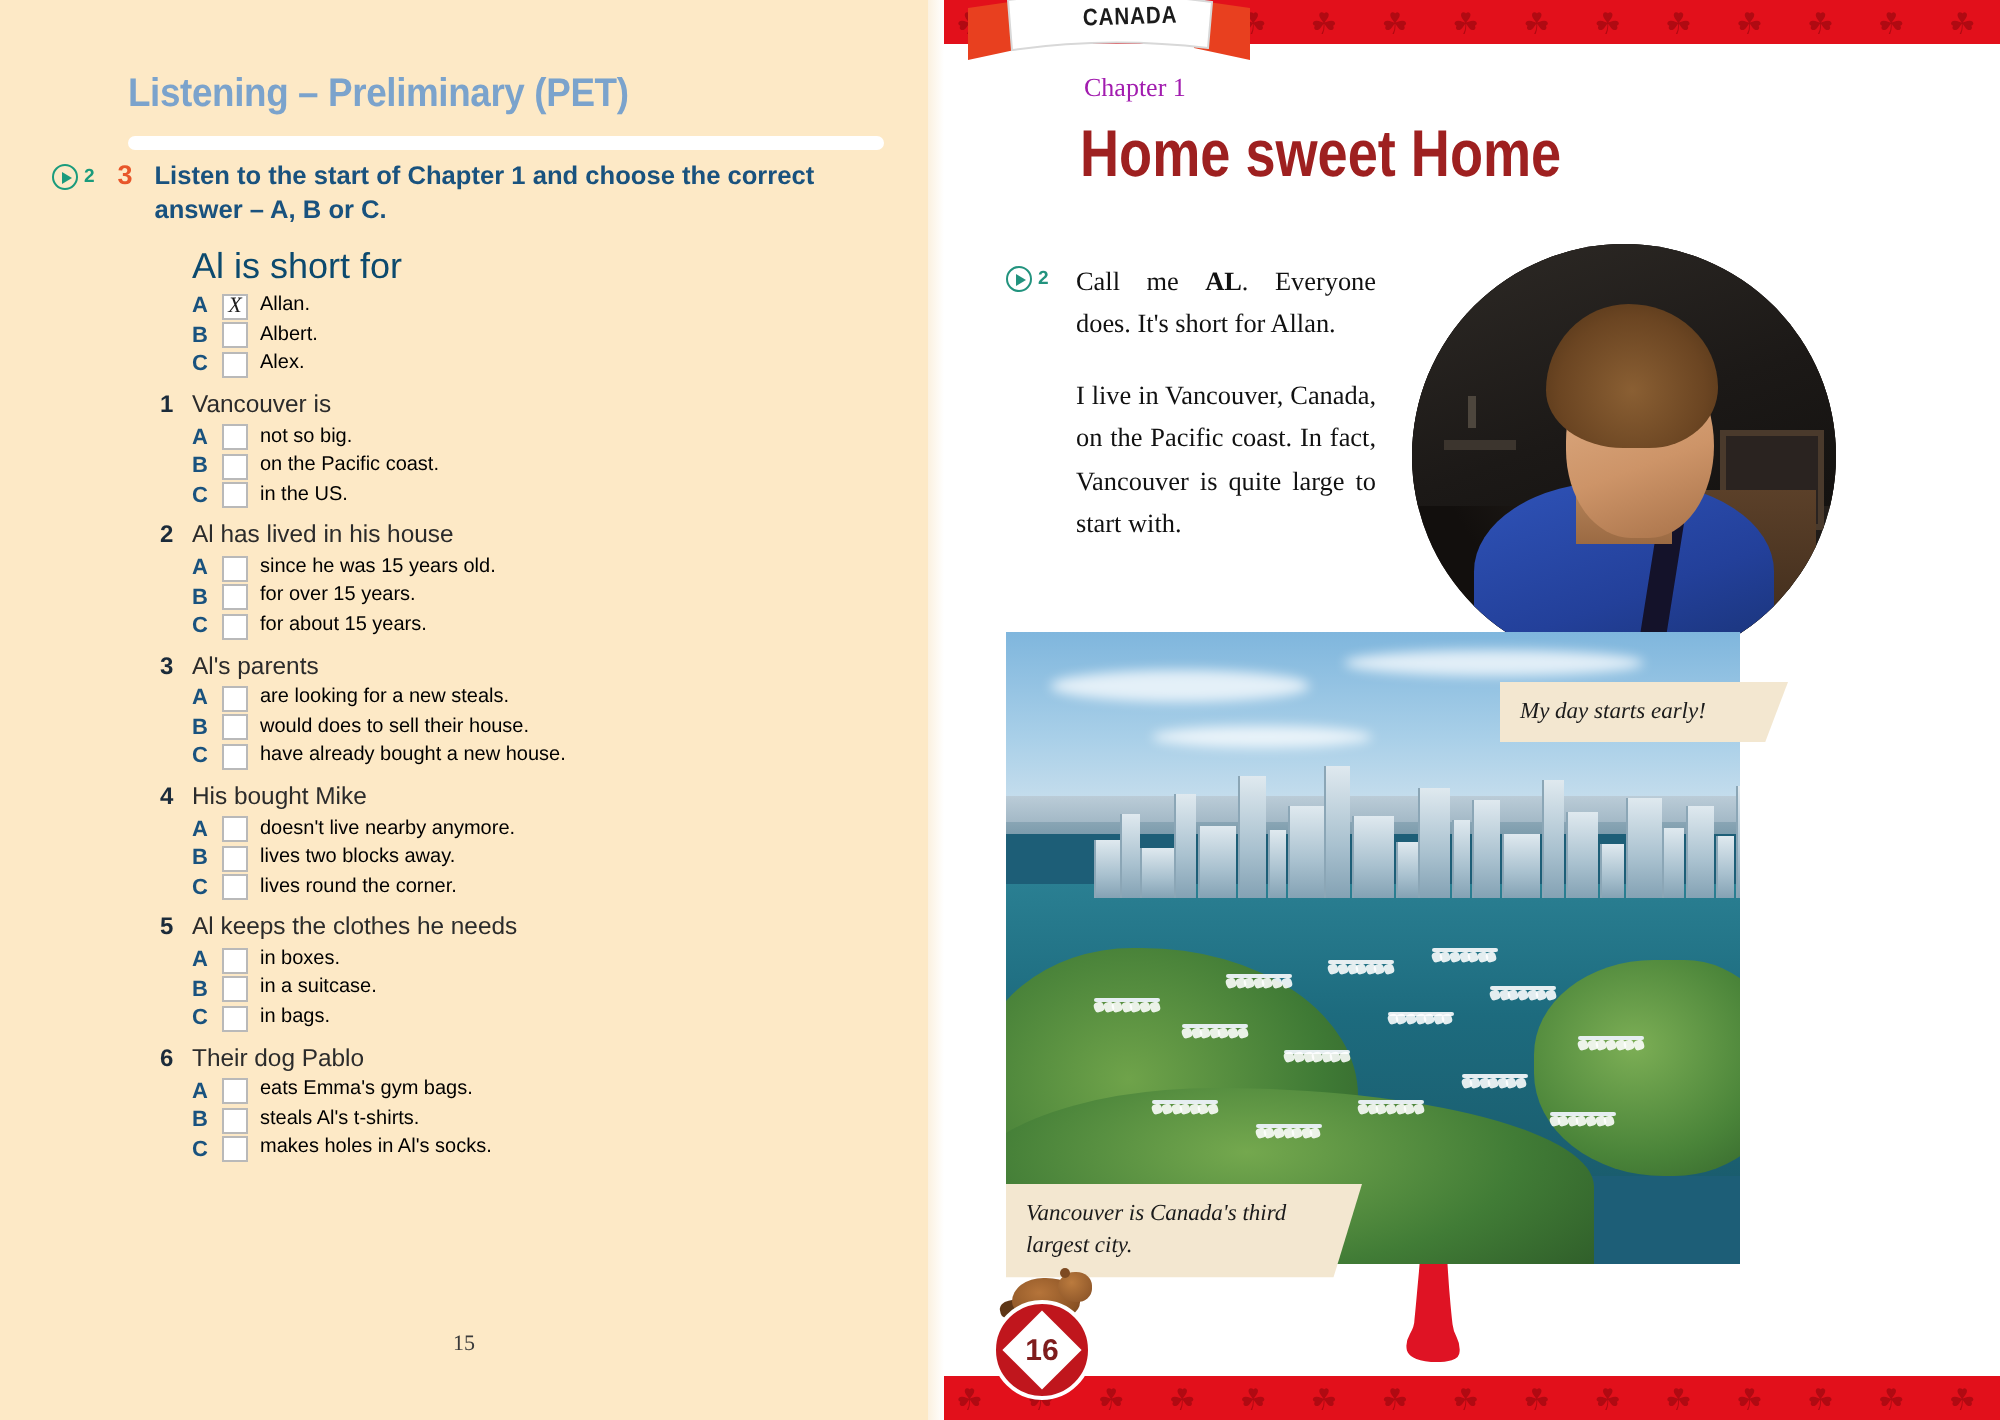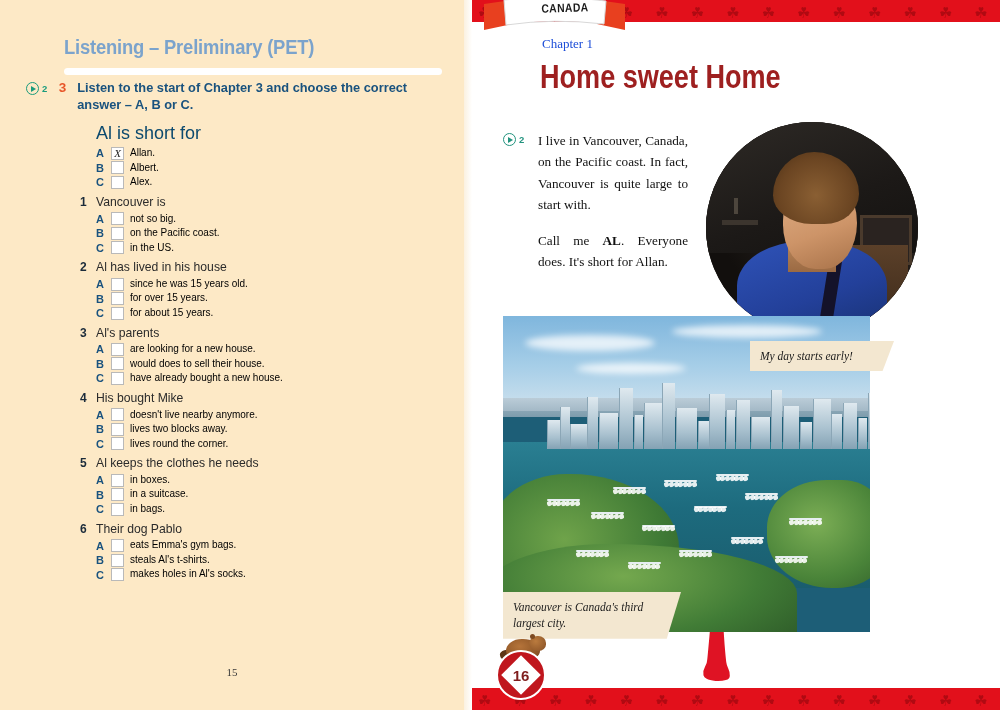--- a/index.html
+++ b/index.html
@@ -123,21 +123,21 @@
     position:absolute;left:10px;top:-2px;width:145px;height:40px;
   }
   .ribbon-label{
     position:absolute;left:38px;top:3px;width:90px;text-align:center;
     font-family:"Liberation Sans",sans-serif;font-weight:bold;
     font-size:12px;color:#1b1b1b;letter-spacing:0.5px;
     transform:scaleX(0.86) rotate(-1.5deg);transform-origin:center;
   }
   .chapter-label{
     position:absolute;left:70px;top:36px;
-    font-family:"Liberation Serif",serif;font-size:13px;color:#1d4ed8;
+    font-family:"Liberation Serif",serif;font-size:13px;color:#a21caf;
   }
   .chapter-title{
     position:absolute;left:68px;top:58px;
     font-family:"Liberation Sans",sans-serif;font-weight:bold;
     font-size:33px;color:#9e2020;
     transform:scaleX(0.82);transform-origin:left center;
     white-space:nowrap;
   }
   .r-audio{
     position:absolute;left:31px;top:133px;
@@ -329,21 +329,21 @@
     <div class="ws-rule"></div>
 
     <div class="task-row">
       <span class="audio-chip">
         <span class="audio-circle">
           <span class="audio-tri"></span>
         </span>
         <span class="audio-num">2</span>
       </span>
       <span class="task-num">3</span>
-      <span class="task-text">Listen to the start of Chapter 3 and choose the correct answer – A, B or C.</span>
+      <span class="task-text">Listen to the start of Chapter 1 and choose the correct answer – A, B or C.</span>
     </div>
 
     <div class="qwrap">
 
       <div class="q-item">
         <div class="q-intro">Al is short for</div>
 
         <div class="opt">
           <span class="opt-letter">A</span>
           <span class="checkbox">
@@ -407,21 +407,21 @@
             </div>
           </div>
           <div class="q-item">
             <div class="q-head">
               <span class="q-index">3</span>
               <span class="q-stem">Al's parents</span>
             </div>
             <div class="opt">
               <span class="opt-letter">A</span>
               <span class="checkbox"></span>
-              <span class="opt-text">are looking for a new house.</span>
+              <span class="opt-text">are looking for a new steals.</span>
             </div>
             <div class="opt">
               <span class="opt-letter">B</span>
               <span class="checkbox"></span>
               <span class="opt-text">would does to sell their house.</span>
             </div>
             <div class="opt">
               <span class="opt-letter">C</span>
               <span class="checkbox"></span>
               <span class="opt-text">have already bought a new house.</span>
@@ -535,22 +535,22 @@
     <div class="chapter-title">Home sweet Home</div>
 
     <div class="r-audio">
       <span class="audio-circle">
         <span class="audio-tri"></span>
       </span>
       <span class="audio-num">2</span>
     </div>
 
     <div class="body-col">
+      <p><span>Call me </span><b>AL</b><span>. Everyone does. It's short for Allan.</span></p>
       <p>I live in Vancouver, Canada, on the Pacific coast. In fact, Vancouver is quite large to start with.</p>
-      <p><span>Call me </span><b>AL</b><span>. Everyone does. It's short for Allan.</span></p>
     </div>
 
     <div class="portrait">
       <div class="portrait-bg"></div>
       <div class="p-wall"></div>
       <div class="p-frame"></div>
       <div class="p-door"></div>
       <div class="p-shelf"></div>
       <div class="p-lamp"></div>
       <div class="p-jacket"></div>

